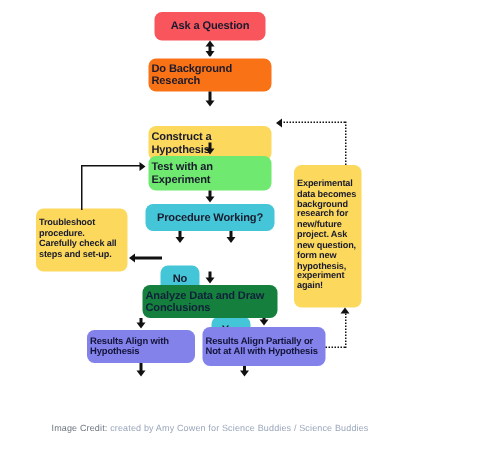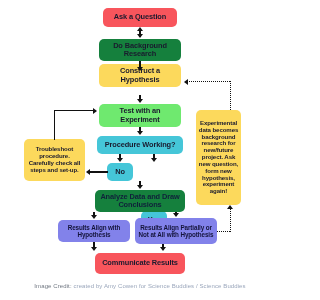--- a/index.html
+++ b/index.html
@@ -18,35 +18,34 @@
     width: 280px;
     height: 300px;
     background: #ffffff;
   }
   .node {
     position: absolute;
     box-sizing: border-box;
     display: flex;
     align-items: center;
     justify-content: center;
-    text-align: center;
     border-radius: 5px;
     color: #1a1a2e;
     font-weight: bold;
     line-height: 1.12;
     letter-spacing: -0.1px;
     padding: 1px 2px;
   }
   
   #n-ask       { left:103px; top:8px;   width:74px; height:19px; font-size:7.4px; }
   #n-research  { left:99px;  top:39px;  width:82px; height:22px; font-size:7.4px; }
-  #n-hypo      { left:99px;  top:64px;  width:82px; height:23px; font-size:7.4px; }
+  #n-hypo      { left:99px;  top:84px;  width:82px; height:23px; font-size:7.4px; }
   #n-test      { left:99px;  top:104px; width:82px; height:23px; font-size:7.4px; }
   #n-proc      { left:97px;  top:136px; width:86px; height:18px; font-size:7.4px; }
-  #n-no        { left:107px; top:163px; width:26px; height:18px; font-size:7.4px; }
+  #n-no        { left:107px; top:177px; width:26px; height:18px; font-size:7.4px; }
   #n-yes       { left:141px; top:163px; width:26px; height:18px; font-size:7.4px;margin-top:48px; }
   #n-trouble   { left:24px;  top:139px; width:61px; height:42px; font-size:6.1px; }
   #n-analyze   { left:95px;  top:190px; width:90px; height:22px; font-size:7.4px; }
   #n-align     { left:58px;  top:220px; width:72px; height:22px; font-size:6.3px; }
   #n-partial   { left:135px; top:218px; width:82px; height:26px; font-size:6.3px; }
   #n-comm      { left:95px;  top:253px; width:90px; height:21px; font-size:7.4px; }
   #n-expdata   { left:196px; top:110px; width:45px; height:95px; font-size:6.1px; }
 
   
   .ln {
@@ -102,41 +101,40 @@
   #credit .lead { color: #6f7680; }
   #credit .link { color: #9aa6bb; }
 </style>
 </head>
 <body>
 
 <div id="canvas">
 
   <div class="node" id="n-ask" style="background:#F8555C">Ask a Question</div>
 
-  <div class="node" id="n-research" style="background:#15803d">Do Background Research</div>
+  <div class="node" id="n-research" style="background:#f97316">Do Background Research</div>
 
   <div class="node" id="n-hypo" style="background:#FCD95C">Construct a Hypothesis</div>
 
   <div class="node" id="n-proc" style="background:#45C6D8">Procedure Working?</div>
 
   <div class="node" id="n-test" style="background:#6FE96F">Test with an Experiment</div>
 
   <div class="node" id="n-no" style="background:#45C6D8">No</div>
 
   <div class="node" id="n-yes" style="background:#45C6D8">Yes</div>
 
   <div class="node" id="n-trouble" style="background:#FCD95C">Troubleshoot procedure. Carefully check all steps and set-up.</div>
 
   <div class="node" id="n-analyze" style="background:#15803d;color:#10203a">Analyze Data and Draw Conclusions</div>
 
   <div class="node" id="n-align" style="background:#8282EA;color:#14143a">Results Align with Hypothesis</div>
 
   <div class="node" id="n-partial" style="background:#8282EA;color:#14143a">Results Align Partially or Not at All with Hypothesis</div>
 
-  <div class="node" id="n-comm" style="background:#F8555C">Communicate Results</div>
 
   <div class="node" id="n-expdata" style="background:#FCD95C">Experimental data becomes background research for new/future project. Ask new question, form new hypothesis, experiment again!</div>
 
   <div class="ln v" style="left:139.3px; top:29px; height:8px;"></div>
   <div class="arrow arrow-up" style="left:136.8px; top:27.2px;"></div>
   <div class="arrow arrow-down" style="left:136.8px; top:34.4px;"></div>
 
   <div class="ln v" style="left:139.3px; top:61px; height:7px;"></div>
   <div class="arrow arrow-down" style="left:136.8px; top:67px;"></div>
 

